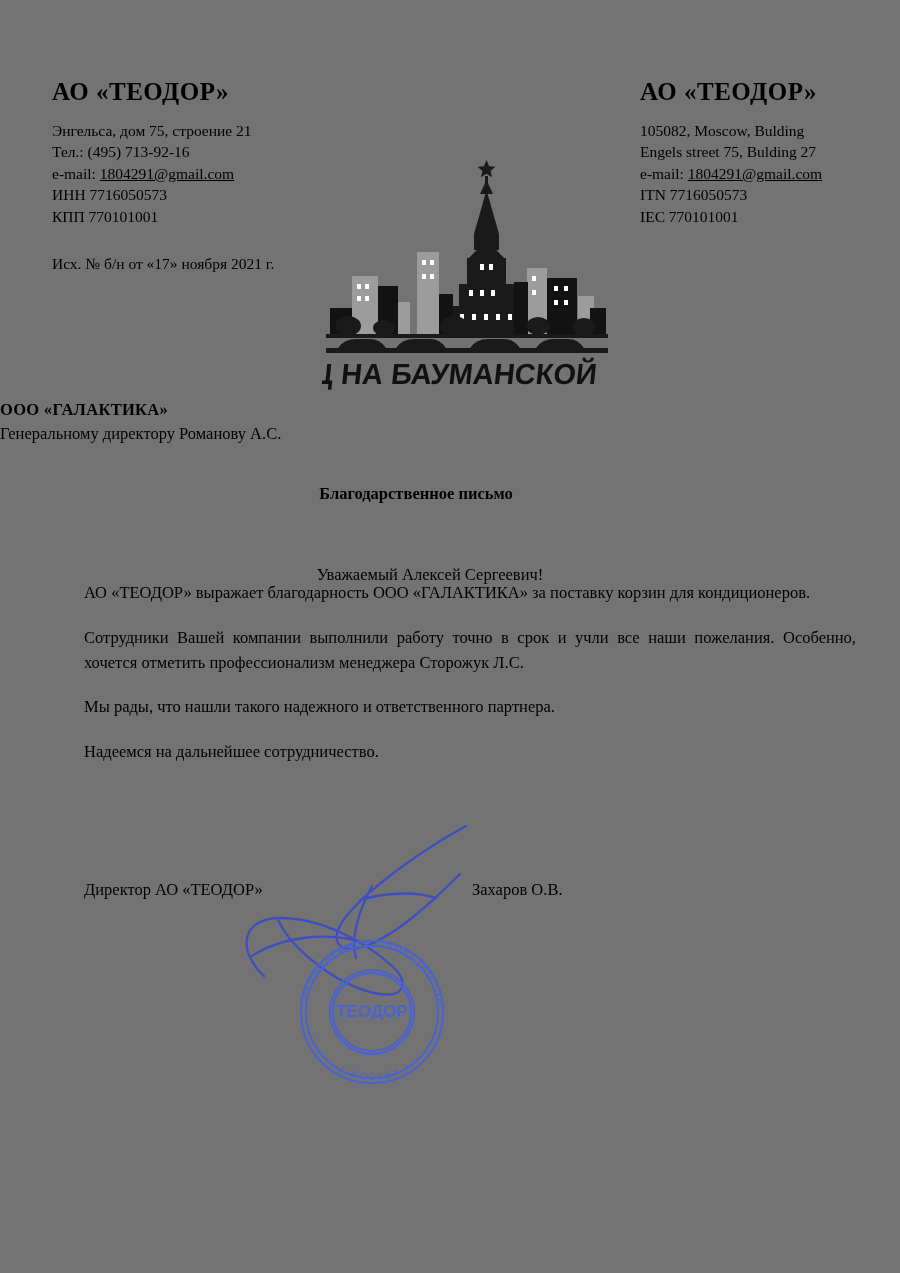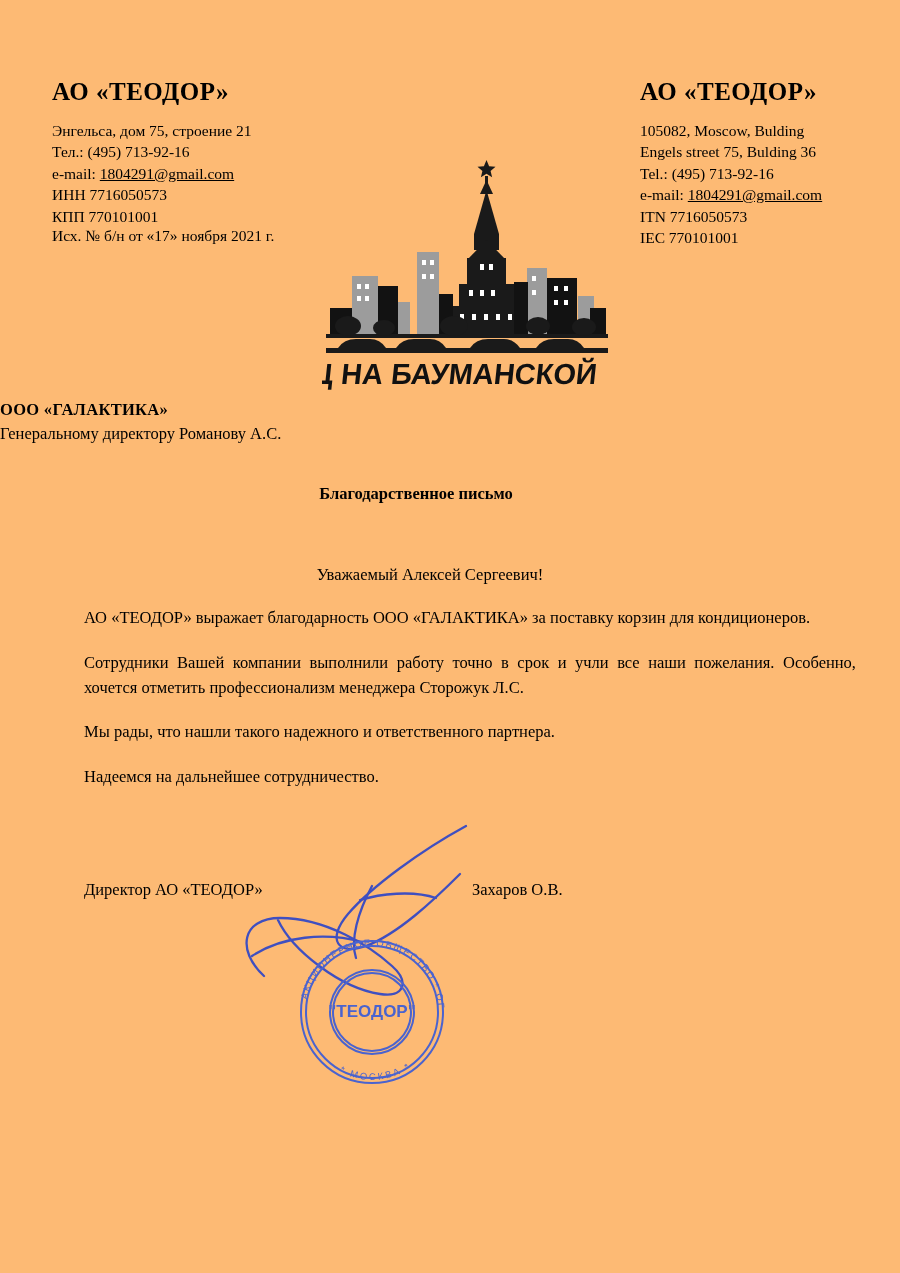--- a/index.html
+++ b/index.html
@@ -13,21 +13,21 @@
     font-family: "Liberation Serif", serif;
     color: #000000;
     position: relative;
     overflow: hidden;
   }
 
   .page {
     position: relative;
     width: 900px;
     height: 1273px;
-    background: #fdba74;
+    background: #737373;
   }
 
   
   .header {
     position: absolute;
     top: 78px;
     left: 0;
     width: 900px;
     height: 250px;
   }
@@ -50,20 +50,21 @@
     font-size: 15.5px;
     line-height: 1.38;
   }
   .hdr-lines div { white-space: nowrap; }
   .email-link {
     color: #000;
     text-decoration: underline;
   }
   .outgoing {
     font-size: 15.5px;
+    margin-top: 28px;
     white-space: nowrap;
   }
 
   
   .logo {
     position: absolute;
     left: 322px;
     top: 78px;
     width: 290px;
     height: 240px;
@@ -101,21 +102,21 @@
     position: absolute;
     top: 565px;
     left: 0;
     width: 860px;
     text-align: center;
     font-size: 16.5px;
   }
 
   .body-text {
     position: absolute;
-    top: 606px;
+    top: 581px;
     left: 84px;
     width: 772px;
     font-size: 16.5px;
     line-height: 1.5;
   }
   .body-text p {
     margin: 0 0 20px 0;
     text-align: justify;
     text-justify: inter-word;
   }
@@ -177,22 +178,21 @@
         <div>ИНН 7716050573</div>
         <div>КПП 770101001</div>
       </div>
       <div class="outgoing">Исх. № б/н от «17» ноября 2021 г.</div>
     </div>
 
     <div class="hdr-col hdr-right">
       <div class="company-name">АО «ТЕОДОР»</div>
       <div class="hdr-lines">
         <div>105082, Moscow, Bulding</div>
-        <div>Engels street 75, Bulding 36</div>
-        <div>Tel.: (495) 713-92-16</div>
+        <div>Engels street 75, Bulding 27</div>
         <div>
           <span>e-mail: </span><a class="email-link" href="#">1804291@gmail.com</a>
         </div>
         <div>ITN 7716050573</div>
         <div>IEC 770101001</div>
       </div>
     </div>
 
     <div class="logo">
       <svg width="290" height="240" viewBox="0 0 290 240" xmlns="http://www.w3.org/2000/svg">

